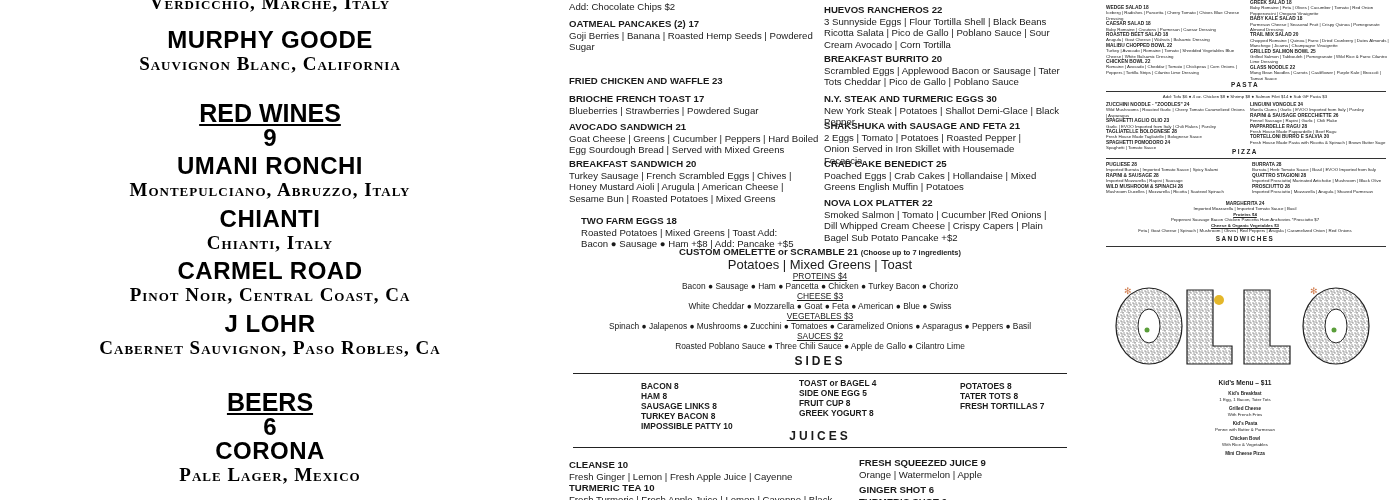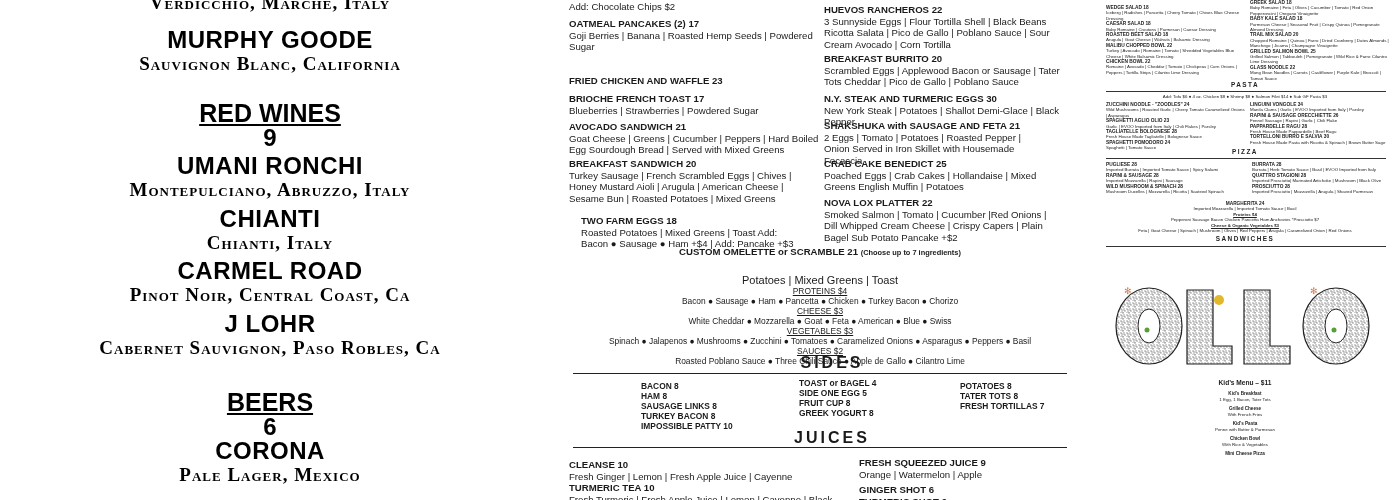--- a/index.html
+++ b/index.html
@@ -15,23 +15,23 @@
   .abs { position: absolute; left: 0; width: 540px; }
 
   
   .brunch { position: absolute; left: 565px; top: 0; width: 510px; height: 500px; font-family: "Liberation Sans", sans-serif; font-size: 9.6px; color: #1a1a1a; overflow: hidden; }
   .item { position: absolute; line-height: 11.6px; }
   .item .t { font-weight: bold; display: block; }
   .item .d { display: block; }
   .omelette { position: absolute; left: 0; top: 246px; width: 510px; text-align: center; font-size: 8.4px; line-height: 10px; }
   .omelette .head { font-weight: bold; font-size: 9.6px; line-height: 12px; }
   .omelette .head small { font-size: 7.4px; }
-  .omelette .sub { font-size: 11px; line-height: 12px; margin-top: 15px; }
+  .omelette .sub { font-size: 13px; line-height: 12px; }
   .omelette .cat { text-decoration: underline; }
-  .heading { position: absolute; left: 12px; width: 510px; text-align: center; font-weight: bold; font-size: 16px; letter-spacing: 3px; }
+  .heading { position: absolute; left: 0; width: 510px; text-align: center; font-weight: bold; font-size: 12px; letter-spacing: 3px; }
   .rule { position: absolute; left: 8px; width: 494px; height: 1px; background: #222; }
   .sides-col { position: absolute; font-weight: bold; font-size: 8.4px; line-height: 10px; margin-left: 32px; }
 
   
   .lunch { position: absolute; left: 1100px; top: 0; width: 300px; height: 500px; font-family: "Liberation Sans", sans-serif; font-size: 4.4px; line-height: 5.4px; color: #222; overflow: hidden; }
   .lunch .it .t { font-weight: bold; font-size: 4.8px; display: block; }
   .lunch .it .d { display: block; }
   .lcol { position: absolute; }
   .lunch .lh { position: absolute; left: 0; width: 290px; text-align: center; font-weight: bold; font-size: 6.4px; letter-spacing: 1.5px; }
   .lunch .lrule { position: absolute; left: 6px; width: 280px; height: 1px; background: #333; }
@@ -104,21 +104,21 @@
   <div class="item" style="left:4px; top:121px; width:252px;">
     <span class="t">AVOCADO SANDWICH   21</span>
     <span class="d">Goat Cheese | Greens | Cucumber | Peppers | Hard Boiled Egg Sourdough Bread | Served with Mixed Greens</span>
   </div>
   <div class="item" style="left:4px; top:158px; width:238px;">
     <span class="t">BREAKFAST SANDWICH   20</span>
     <span class="d">Turkey Sausage | French Scrambled Eggs | Chives | Honey Mustard Aioli | Arugula | American Cheese | Sesame Bun | Roasted Potatoes | Mixed Greens</span>
   </div>
   <div class="item" style="left:16px; top:207px; width:225px;margin-top:8px;">
     <span class="t">TWO FARM EGGS   18</span>
-    <span class="d">Roasted Potatoes | Mixed Greens | Toast Add: Bacon ● Sausage ● Ham  +$4 | Add: Pancake  +$3</span>
+    <span class="d">Roasted Potatoes | Mixed Greens | Toast Add: Bacon ● Sausage ● Ham  +$8 | Add: Pancake  +$5</span>
   </div>
 
   <div class="item" style="left:259px; top:4px; width:250px;">
     <span class="t">HUEVOS RANCHEROS   22</span>
     <span class="d">3 Sunnyside Eggs | Flour Tortilla Shell | Black Beans Ricotta Salata | Pico de Gallo | Poblano Sauce | Sour Cream Avocado | Corn Tortilla</span>
   </div>
   <div class="item" style="left:259px; top:53px; width:250px;">
     <span class="t">BREAKFAST BURRITO   20</span>
     <span class="d">Scrambled Eggs | Applewood Bacon or Sausage | Tater Tots Cheddar | Pico de Gallo | Poblano Sauce</span>
   </div>

